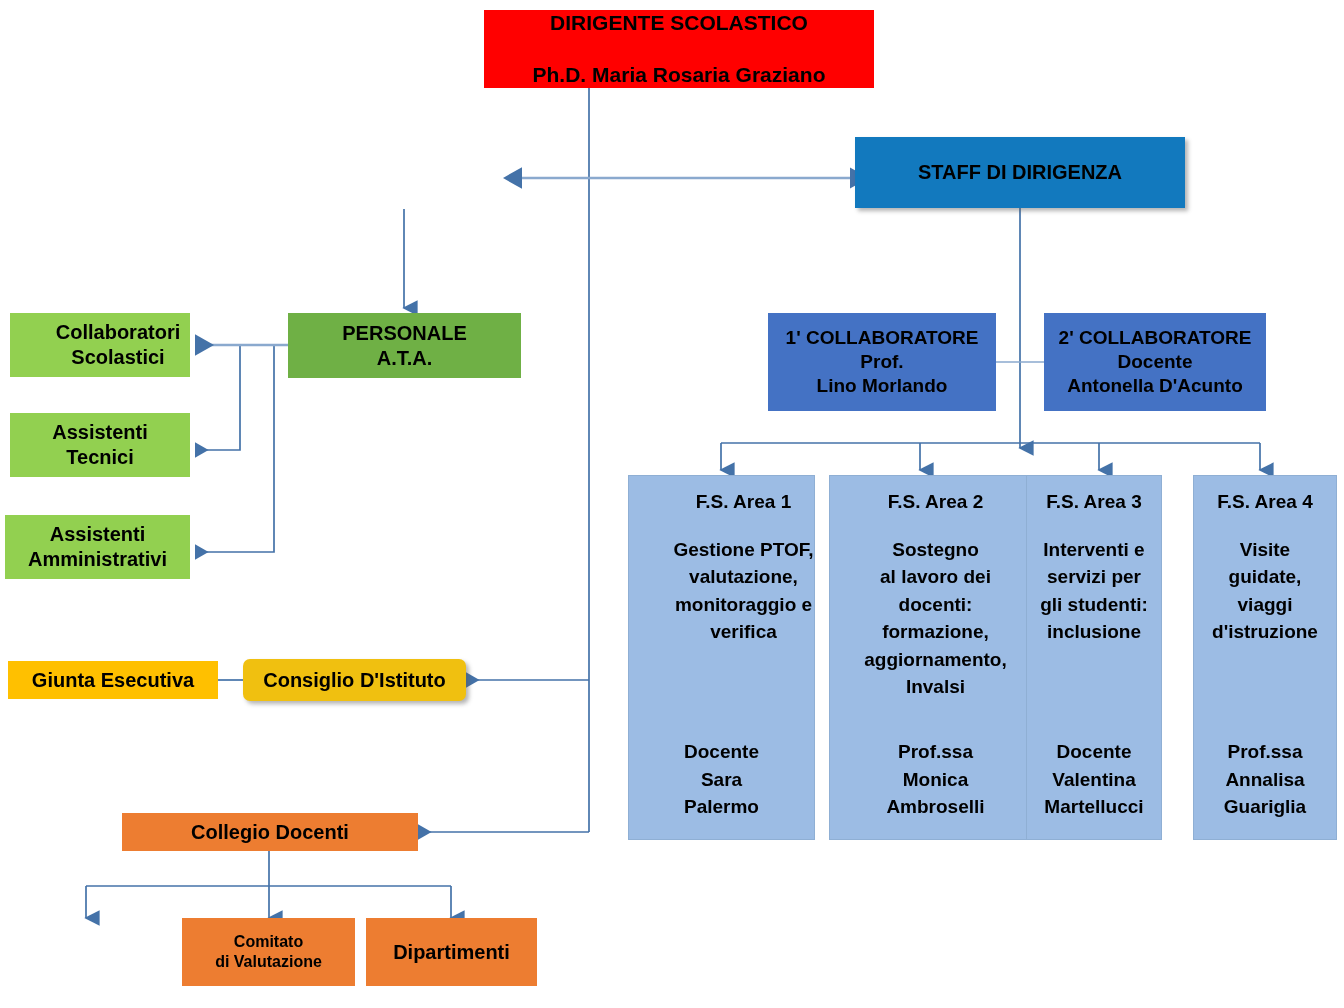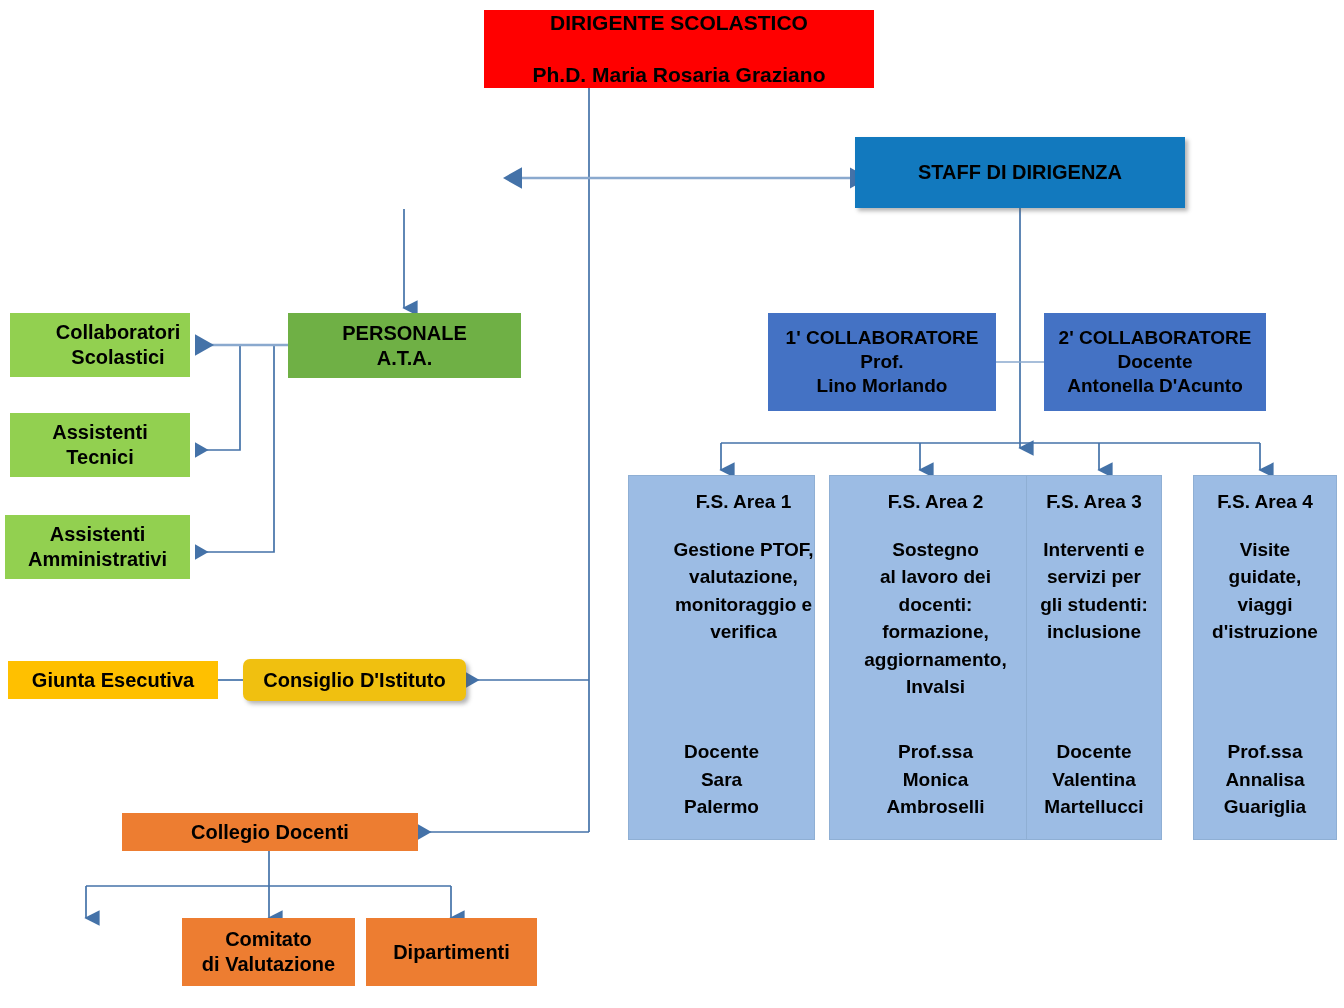--- a/index.html
+++ b/index.html
@@ -217,21 +217,21 @@
 
   <div class="box shadow rounded" style="left:243px; top:659px; width:223px; height:42px; background:#F0C010; font-size:20px;">
     <span>Consiglio D'Istituto</span>
   </div>
 
   <div class="box" style="left:122px; top:813px; width:296px; height:38px; background:#ED7D31; font-size:20px;">
     <span>Collegio Docenti</span>
   </div>
 
 
-  <div class="box" style="left:182px; top:918px; width:173px; height:68px; background:#ED7D31; font-size:20px;">
+  <div class="box" style="left:182px; top:918px; width:173px; height:68px; background:#ED7D31; font-size:16px;">
     <span>Comitato
 di Valutazione</span>
   </div>
 
   <div class="box" style="left:366px; top:918px; width:171px; height:68px; background:#ED7D31; font-size:20px;">
     <span>Dipartimenti</span>
   </div>
 
 </div>
 

